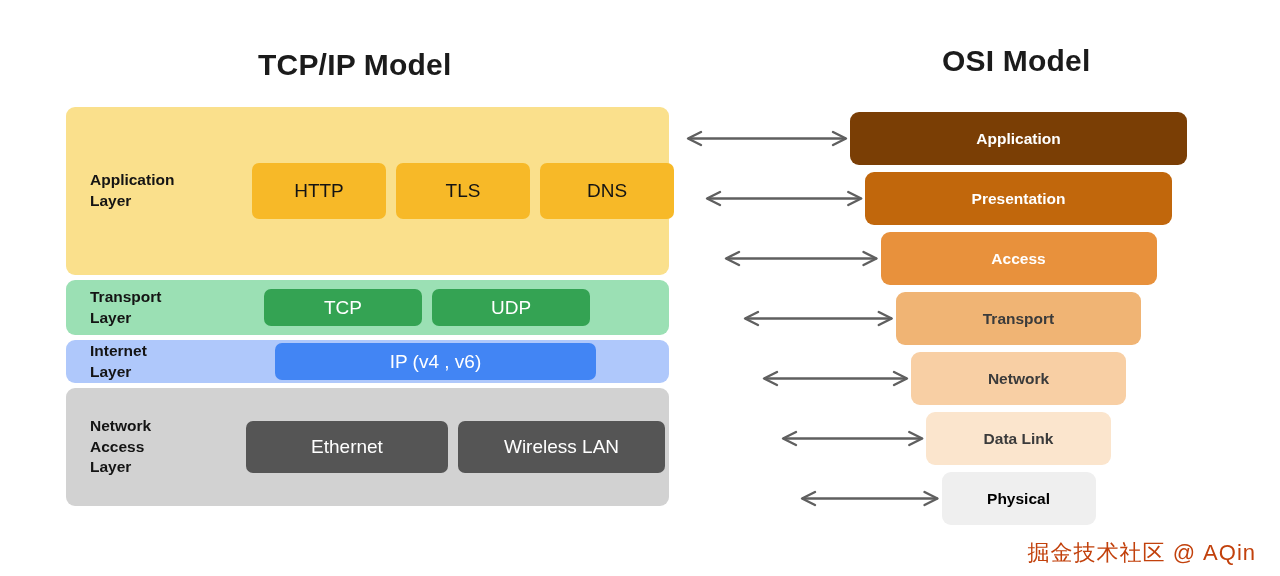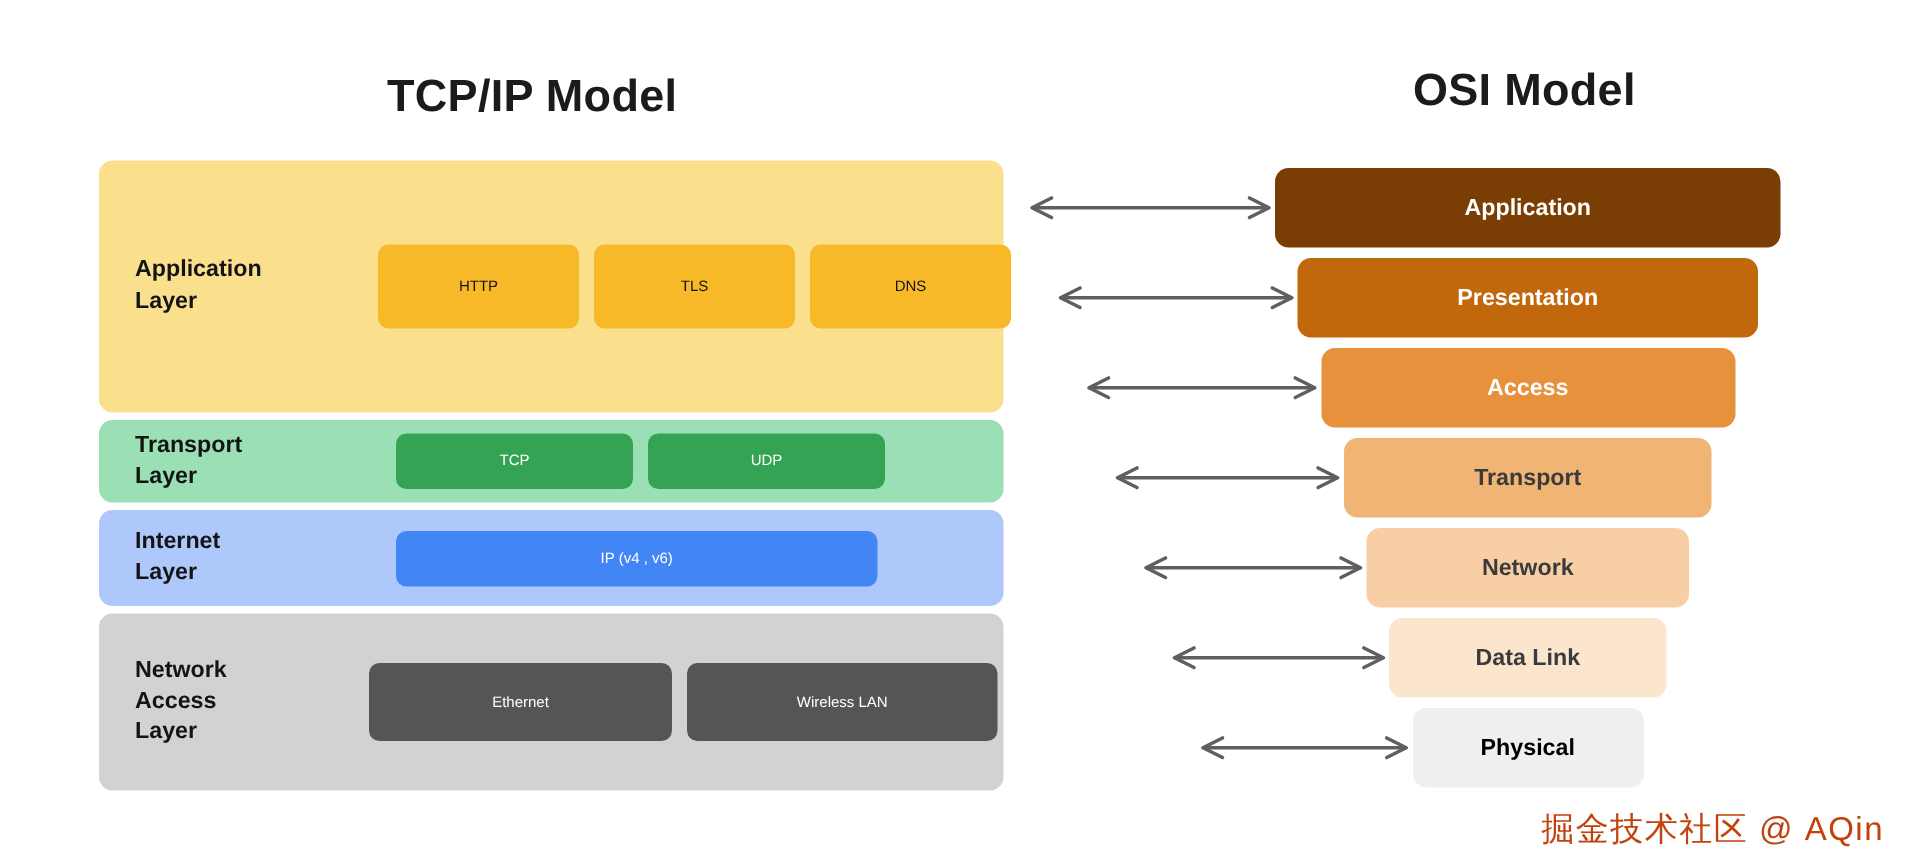--- a/index.html
+++ b/index.html
@@ -59,37 +59,37 @@
     gap: 10px;
     align-items: center;
     flex: 1;
   }
 
   .proto {
     border-radius: 7px;
     display: flex;
     align-items: center;
     justify-content: center;
-    font-size: 10px;
+    font-size: 19px;
     text-align: center;
   }
 
   
   #layer-application { height: 168px; align-items: center; background: #FAE08C; }
   #layer-application .proto-row { height: 56px; }
   #layer-application .proto { height: 56px; width: 134px; background: #F7B928; color: #141414; }
 
   
   #layer-transport { height: 55px; background: #9BE0B4; }
   #layer-transport .proto { height: 37px; background: #34A353; color: #ffffff; }
   #layer-transport .proto.tcp  { width: 158px; }
   #layer-transport .proto.udp  { width: 158px; }
 
   
-  #layer-internet { height: 64px; background: #AFC8FB; }
+  #layer-internet { height: 43px; background: #AFC8FB; gap: 11px; }
   #layer-internet .proto { height: 37px; width: 321px; background: #4285F4; color: #ffffff; }
 
   
   #layer-network-access { height: 118px; background: #D2D2D2; }
   #layer-network-access .proto { height: 52px; background: #555555; color: #ffffff; }
   #layer-network-access .proto.ethernet { width: 202px; }
   #layer-network-access .proto.wlan     { width: 207px; }
 
   #layer-transport .proto-row,
   #layer-internet .proto-row { margin-left: -24px; padding-left: 48px; }

